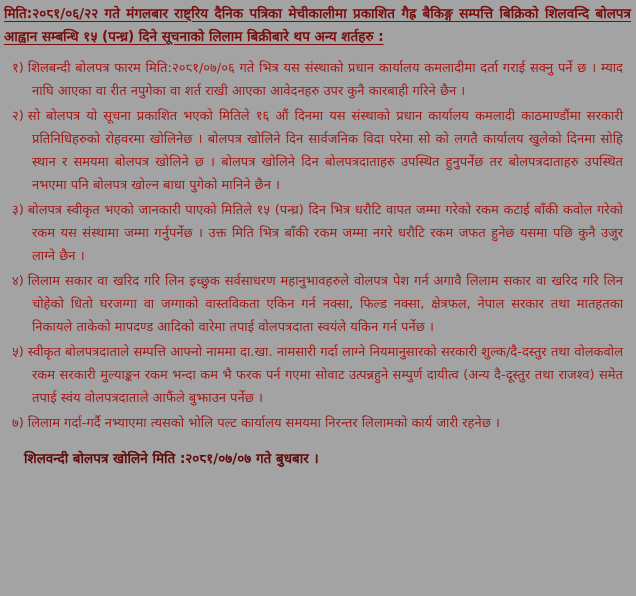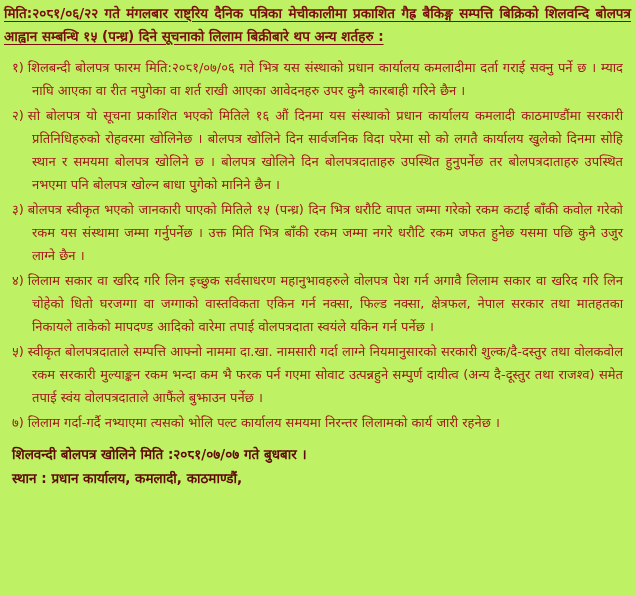--- a/index.html
+++ b/index.html
@@ -4,21 +4,21 @@
 <style>
   html, body {
     margin: 0;
     padding: 0;
     background: #ffffff;
   }
   .page {
     width: 636px;
     height: 596px;
     box-sizing: border-box;
-    background: #bef264;
+    background: #a3a3a3;
     padding: 2px 5px 0 4px;
     font-family: "DejaVu Sans", "Liberation Sans", sans-serif;
     overflow: hidden;
   }
   .notice-title {
     color: #7a0d0d;
     font-weight: bold;
     font-size: 13.5px;
     line-height: 23px;
     text-align: justify;
@@ -45,21 +45,21 @@
   }
   .footer-block {
     margin-top: 4px;
     padding-left: 8px;
   }
   .footer-line {
     color: #600a0a;
     font-weight: bold;
     font-size: 13.5px;
     line-height: 24px;
-    margin: 0;
+    margin: 12px;
   }
 </style>
 </head>
 <body>
 
 <div class="page">
 
   <p class="notice-title">मिति:२०८१/०६/२२ गते मंगलबार राष्ट्रिय दैनिक पत्रिका मेचीकालीमा प्रकाशित गैह्र बैकिङ्ग सम्पत्ति बिक्रिको शिलवन्दि बोलपत्र आह्वान सम्बन्धि १५ (पन्ध्र) दिने सूचनाको लिलाम बिक्रीबारे थप अन्य शर्तहरु :</p>
 
   <div class="terms-list">
@@ -75,16 +75,15 @@
     <p class="term-item"><span class="item-number">५)</span><span>स्वीकृत बोलपत्रदाताले सम्पत्ति आफ्नो नाममा दा.खा. नामसारी गर्दा लाग्ने नियमानुसारको सरकारी शुल्क/दै-दस्तुर तथा वोलकवोल रकम सरकारी मुल्याङ्कन रकम भन्दा कम भै फरक पर्न गएमा सोवाट उत्पन्नहुने सम्पुर्ण दायीत्व (अन्य दै-दूस्तुर तथा राजश्व) समेत तपाई स्वंय वोलपत्रदाताले आफैंले बुझाउन पर्नेछ ।</span></p>
 
 
     <p class="term-item"><span class="item-number">७)</span><span>लिलाम गर्दा-गर्दै नभ्याएमा त्यसको भोलि पल्ट कार्यालय समयमा निरन्तर लिलामको कार्य जारी रहनेछ ।</span></p>
 
 
   </div>
 
   <div class="footer-block">
     <p class="footer-line">शिलवन्दी बोलपत्र खोलिने मिति :२०८१/०७/०७ गते बुधबार ।</p>
-    <p class="footer-line">स्थान : प्रधान कार्यालय, कमलादी, काठमाण्डौं,</p>
   </div>
 
 </div>
 
 </body></html>

